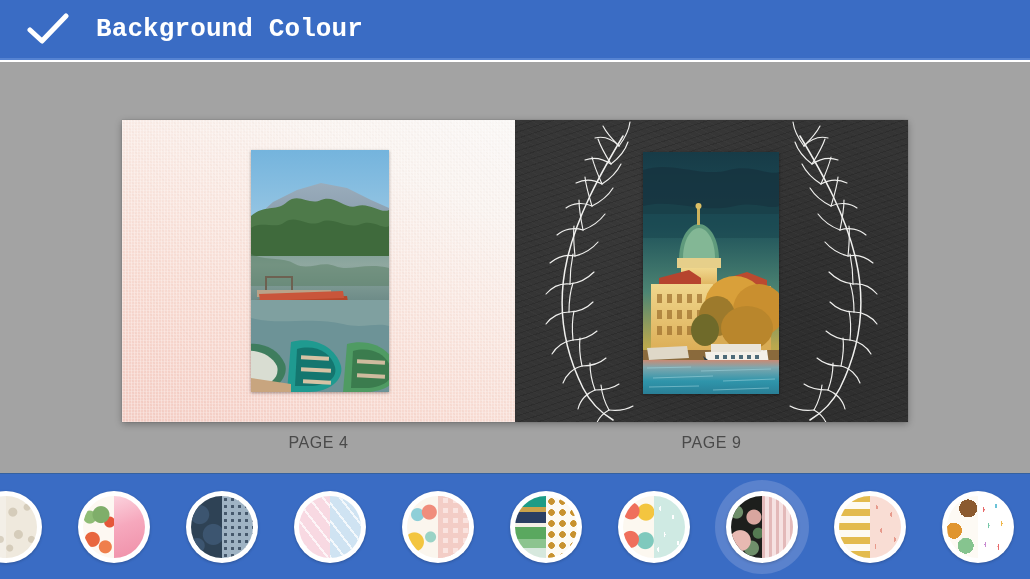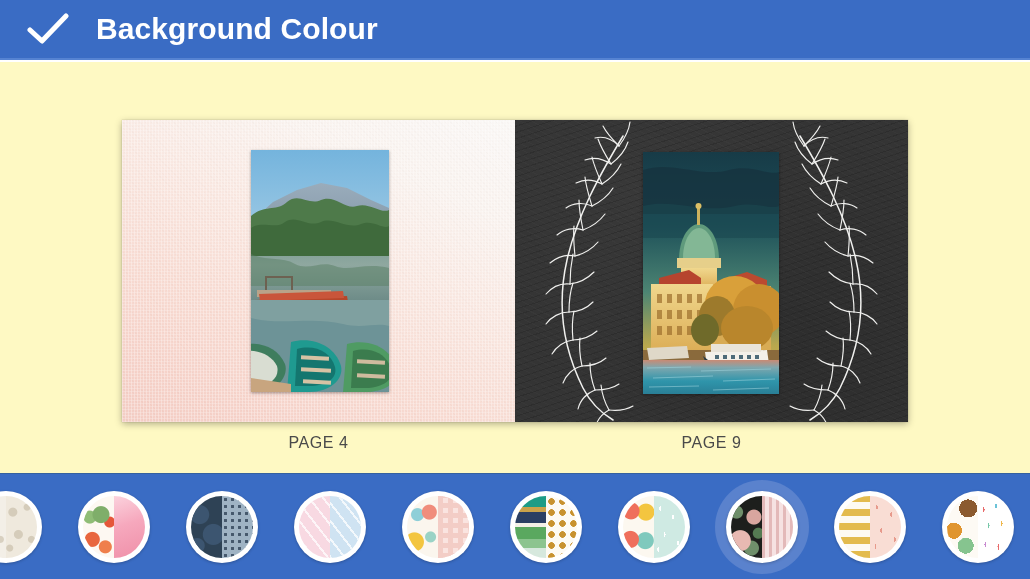--- a/index.html
+++ b/index.html
@@ -17,29 +17,30 @@
     display:flex; align-items:center;
     border-bottom:2px solid #5583d2;
   }
   .check-btn {
     width:96px; height:60px;
     display:flex; align-items:center; justify-content:center;
     cursor:pointer;
   }
   .check-btn svg { display:block; }
   .appbar-title {
-    color:#ffffff; font-size:30px; font-weight:bold;
+    color:#ffffff; font-size:26px; font-weight:bold;
     letter-spacing:0.1px; line-height:1;
     white-space:nowrap;
+    font-family:Liberation Mono, monospace;
   }
 
   
   .canvas {
     position:absolute; left:0; top:62px; width:1030px; height:411px;
-    background:#fef9c3;
+    background:#a3a3a3;
     padding-left:39px;
   }
   .spread {
     position:absolute; left:122px; top:58px;
     width:786px; height:302px;
     box-shadow:0 2px 7px rgba(0,0,0,0.30), 0 0 1px rgba(0,0,0,0.25);
     display:flex;
   }
   .page { position:relative; width:393px; height:302px; overflow:hidden; }
 

